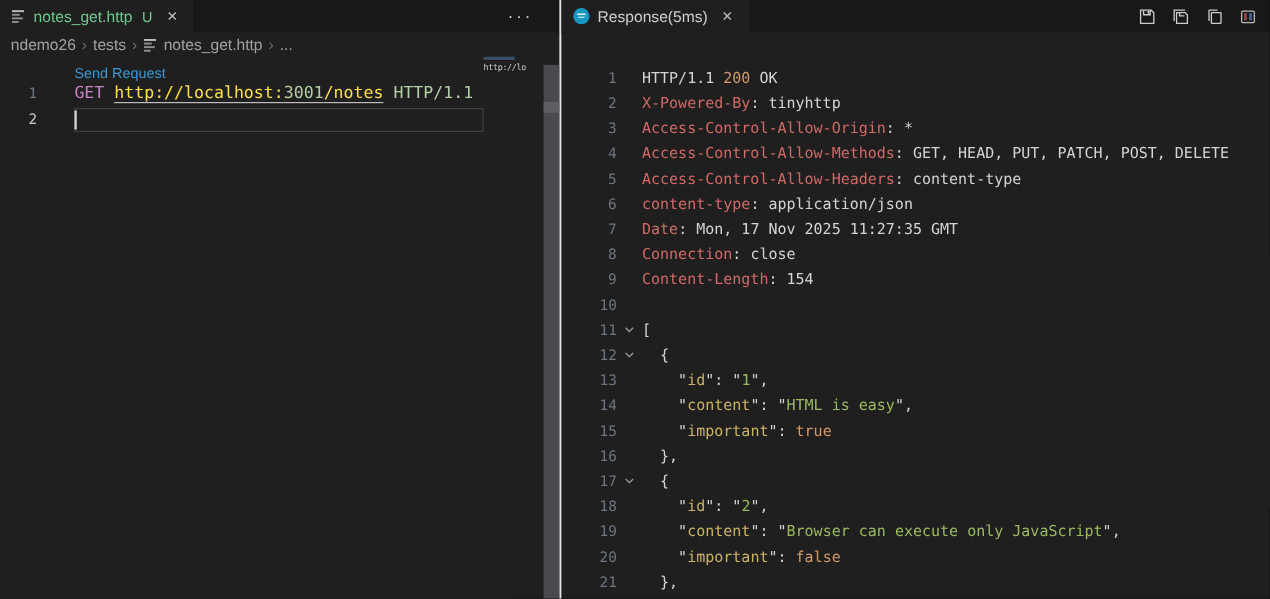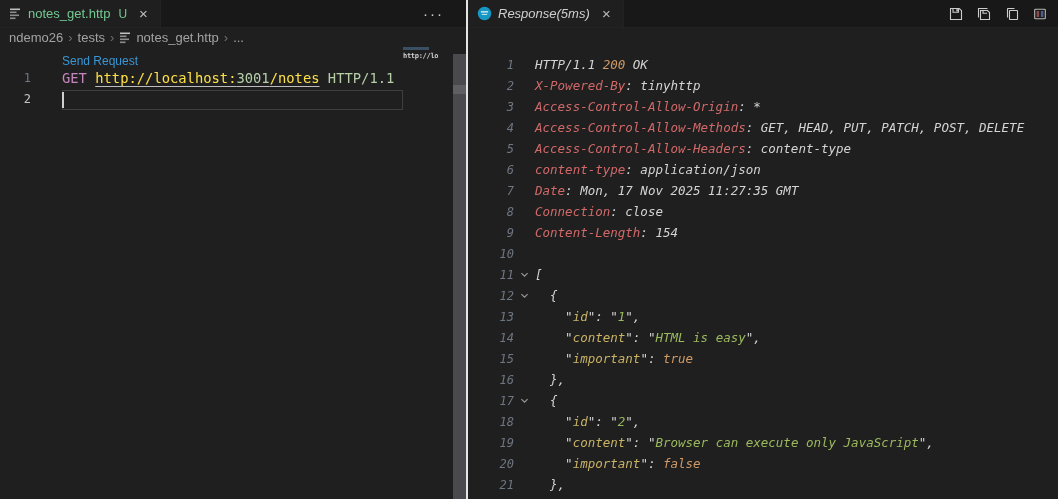--- a/index.html
+++ b/index.html
@@ -5,21 +5,21 @@
   * { box-sizing: border-box; margin: 0; padding: 0; }
   html,body { background:#111; }
   body { font-family: "Liberation Sans", sans-serif; }
 
   .window { position:relative; width:1058px; height:499px; background:var(--col-bg,#1f1f1f);
             overflow:hidden; display:flex; }
 
   
   .group { position:relative; height:100%; }
   .group.left  { flex:0 0 468px; border-right:2px solid #e5e5e5; }
-  .group.right { flex:1 1 auto;font-style:italic; }
+  .group.right { flex:1 1 auto; }
 
   
   .tabbar { position:relative; height:28px; background:var(--col-tabbar,#181818);
             display:flex; align-items:stretch; border-bottom:1px solid #222; }
   .tab { display:flex; align-items:center; padding:0 9px; background:#1f1f1f;
          border-right:1px solid #222; cursor:pointer; max-width:220px; }
   .tab .tabicon { display:flex; margin-right:6px; }
   .tablabel { font-size:13px; color:#cfcfcf; white-space:nowrap; }
   .tablabel.green { color:var(--col-green,#73c991); }
   .badge { font-size:12px; color:var(--col-green,#73c991); margin-left:8px; }
@@ -71,21 +71,21 @@
 
   
   .current-line { position:absolute; left:62px; top:43px; width:341px; height:20px;
                   border:1px solid #3e3e42; pointer-events:none; }
   .cursor { position:absolute; left:62px; top:45px; width:1.5px; height:16px; background:#cfcfcf; }
 
   
   .minimap { position:absolute; top:0; bottom:0; right:13px; width:52px; overflow:hidden; cursor:pointer; }
   .mm-lens { position:absolute; top:0; left:2px; width:26px; height:3px; background:#3a4f63; }
   .mm-text { position:absolute; top:5px; left:2px; font-family:"DejaVu Sans Mono",monospace;
-             font-size:7px; font-weight:bold; color:#cfcfcf; white-space:nowrap; letter-spacing:-0.3px; }
+             font-size:7px; font-weight:normal; color:#cfcfcf; white-space:nowrap; letter-spacing:-0.3px; }
   .scrollbar { position:absolute; top:7px; bottom:0; right:0; width:13px; background:#4a4a4e; cursor:pointer; }
   .scrollbar .thumb { position:absolute; top:31px; left:0; right:0; height:9px; background:#5e5e63; }
 </style>
 </head>
 <body>
 
 <div class="window">
 
   <div class="group left">
     <div class="tabbar">

